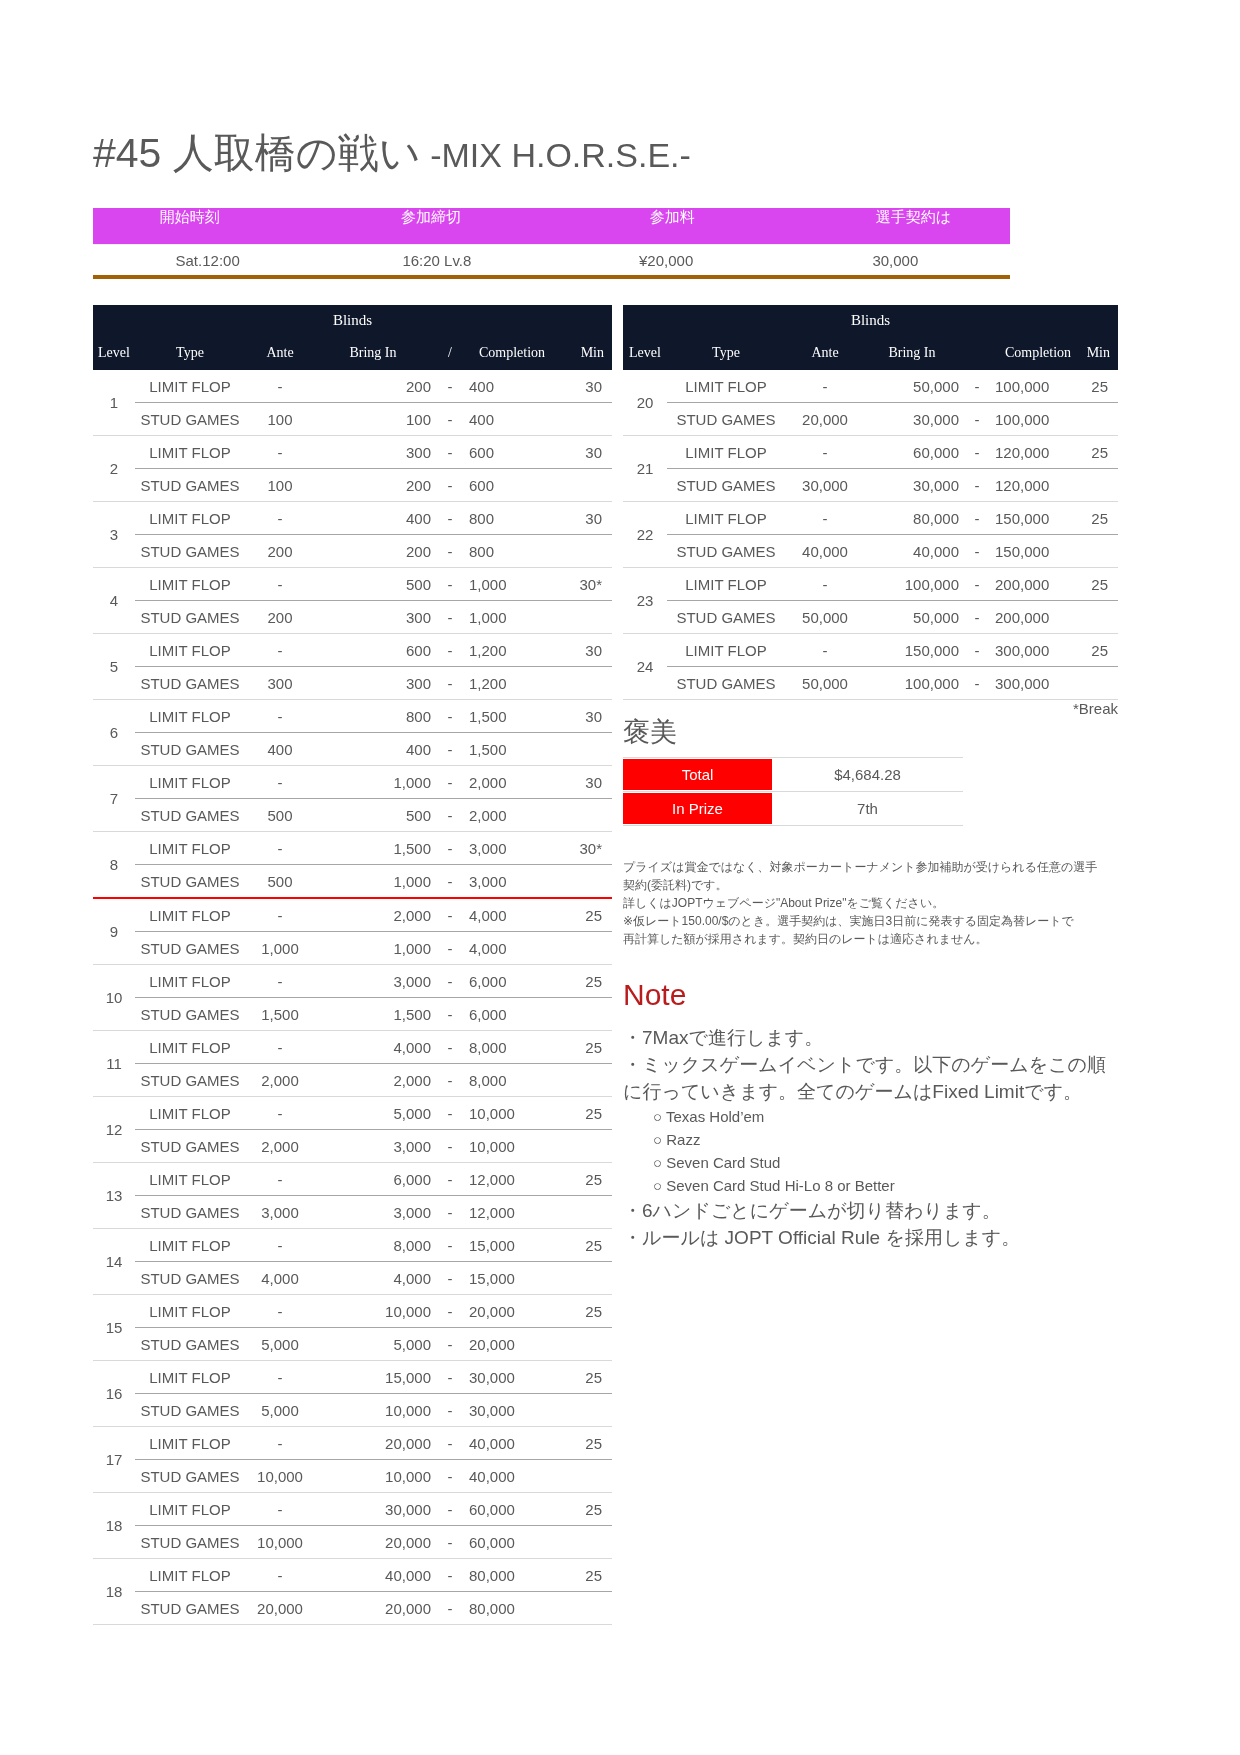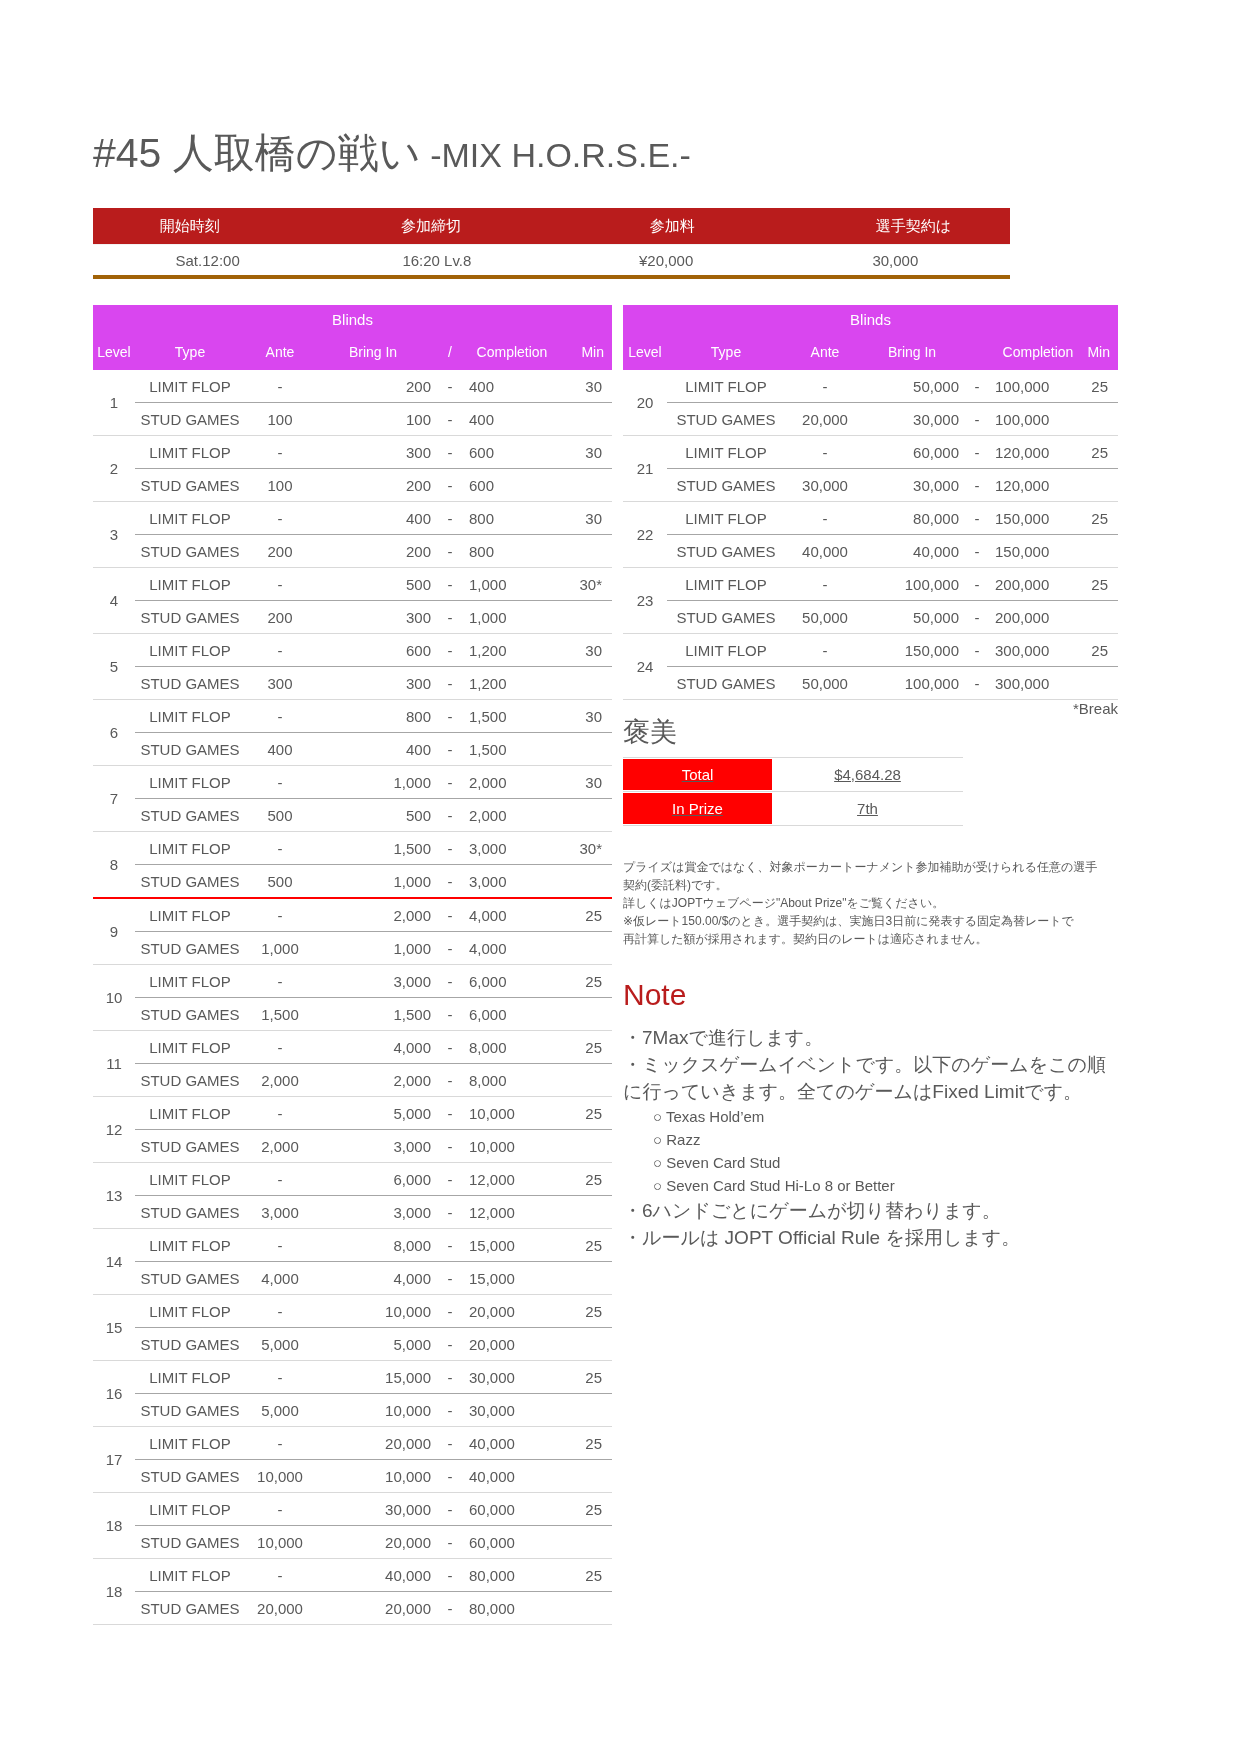--- a/index.html
+++ b/index.html
@@ -5,50 +5,50 @@
   html,body{margin:0;padding:0;}
   body{
     width:1240px;height:1755px;position:relative;background:#ffffff;overflow:hidden;
     font-family:"Liberation Sans","DejaVu Sans",sans-serif;color:#595959;
   }
   .title{position:absolute;left:93px;top:126px;font-size:41px;font-weight:normal;color:#595959;white-space:nowrap;margin:0;}
   .title .title-sub{font-size:34px;margin-top:32px;}
 
   
   .info{position:absolute;left:93px;top:208px;width:917px;}
-  .info-head{display:flex;background:#b91c1c;height:36px;align-items:center;gap:48px;}
+  .info-head{display:flex;background:#d946ef;height:36px;align-items:flex-start;gap:48px;}
   .info-head .info-cell{flex:1;text-align:center;color:#ffffff;font-size:15px;}
   .info-vals{display:flex;height:30px;align-items:center;border-top:1px solid #f2f2f2;border-bottom:4px solid #a16207;}
   .info-vals .info-cell{flex:1;text-align:center;color:#595959;font-size:15px;}
 
   
   .blinds{position:absolute;top:305px;}
   .blinds.left{left:93px;width:519px;--w-level:42px;--w-type:110px;--w-ante:70px;--w-bring:122px;--w-dash:26px;--w-comp:92px;--w-min:57px;}
   .blinds.right{left:623px;width:495px;--w-level:44px;--w-type:118px;--w-ante:80px;--w-bring:100px;--w-dash:24px;--w-comp:92px;--w-min:37px;}
-  .b-head{background:#d946ef;color:#ffffff;}
+  .b-head{background:#0f172a;color:#ffffff;font-family:Liberation Serif, serif;}
   .b-title{height:30px;line-height:30px;text-align:center;font-size:15px;}
   .b-cols{display:grid;grid-template-columns:var(--w-level) var(--w-type) var(--w-ante) var(--w-bring) var(--w-dash) var(--w-comp) var(--w-min);height:35px;line-height:35px;font-size:14px;}
   .b-cols .hcell{text-align:center;}
   .b-cols .c-min{text-align:right;padding-right:8px;}
   .b-level{display:grid;grid-template-columns:var(--w-level) 1fr;border-bottom:1px solid #d9d9d9;}
   .b-level.red-after{border-bottom:2px solid #ff0000;}
   .lv-num{display:flex;align-items:center;justify-content:center;font-size:15px;color:#595959;}
   .b-row{display:grid;grid-template-columns:var(--w-type) var(--w-ante) var(--w-bring) var(--w-dash) var(--w-comp) var(--w-min);height:32px;align-items:center;font-size:15px;color:#595959;}
   .b-row.first{border-bottom:1px solid #a6a6a6;}
   .c-type{text-align:center;}
   .c-ante{text-align:center;}
   .c-bring{text-align:right;padding-right:6px;}
   .c-dash{text-align:center;}
   .c-comp{text-align:left;padding-left:6px;}
   .b-row .c-min{text-align:right;padding-right:10px;}
 
   .break-note{position:absolute;left:623px;top:700px;width:495px;text-align:right;font-size:15px;color:#595959;}
 
   .prize-heading{position:absolute;left:623px;top:714px;font-size:27px;color:#595959;}
-  .prize-table{position:absolute;left:623px;top:757px;width:340px;border-top:1px solid #d9d9d9;text-decoration:underline;}
+  .prize-table{position:absolute;left:623px;top:757px;width:340px;border-top:1px solid #d9d9d9;}
   .p-row{display:flex;height:33px;border-bottom:1px solid #d9d9d9;}
   .p-label{width:149px;background:#ff0000;color:#ffffff;display:flex;align-items:center;justify-content:center;font-size:15px;border-top:1px solid #ffffff;border-bottom:1px solid #ffffff;box-sizing:border-box;}
   .p-value{flex:1;text-align:center;line-height:33px;font-size:15px;color:#595959;}
 
   .fine-print{position:absolute;left:623px;top:858px;width:480px;}
   .fp-line{font-size:12px;line-height:18px;white-space:nowrap;color:#595959;}
 
   .note-heading{position:absolute;left:623px;top:978px;font-size:30px;color:#b91c1c;}
   .note-body{position:absolute;left:623px;top:1024px;width:560px;}
   .n-bullet,.n-cont{font-size:19px;line-height:27px;color:#595959;white-space:nowrap;}

